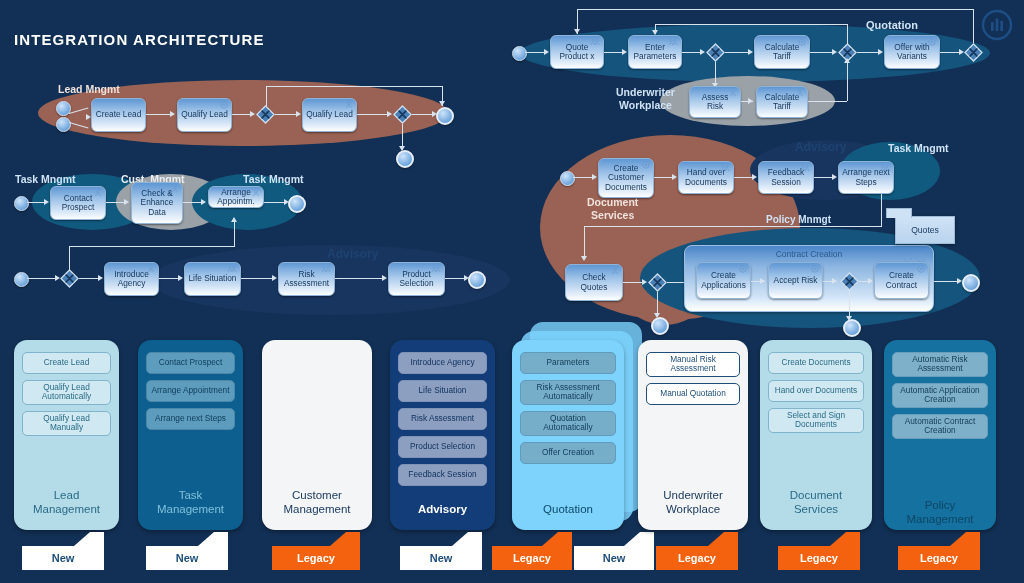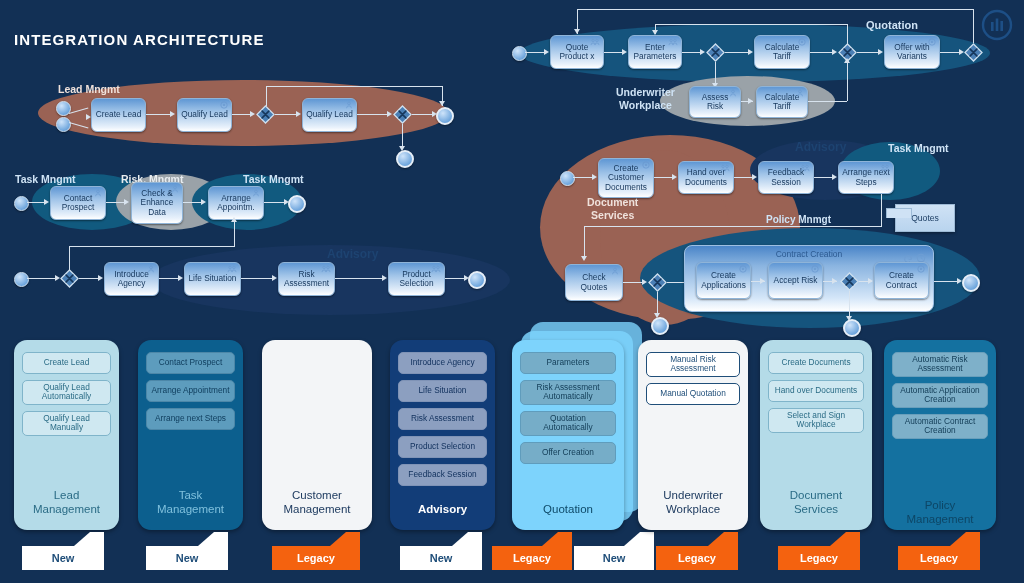--- a/index.html
+++ b/index.html
@@ -227,21 +227,21 @@
 
   <div class="conn v abs" style="left:402px;top:124px;height:25px;"></div>
   <div class="arrowhead ah-d abs" style="left:399px;top:146px;"></div>
   <div class="event endev abs" style="left:396px;top:150px;width:14px;height:14px;"></div>
 
   <div class="abs pool" style="left:32px;top:174px;width:120px;height:56px;background:#115a7f;"></div>
   <div class="abs pool" style="left:116px;top:174px;width:110px;height:56px;background:#9aa2a8;"></div>
   <div class="abs pool" style="left:192px;top:174px;width:110px;height:56px;background:#115a7f;"></div>
 
   <div class="abs pool-label" style="left:15px;top:173px;">Task Mngmt</div>
-  <div class="abs pool-label" style="left:121px;top:173px;color:#e9edf0;">Risk. Mngmt</div>
+  <div class="abs pool-label" style="left:121px;top:173px;color:#e9edf0;">Cust. Mngmt</div>
   <div class="abs pool-label" style="left:243px;top:173px;">Task Mngmt</div>
 
   <div class="event abs" style="left:14px;top:196px;width:13px;height:13px;"></div>
   <div class="conn h abs" style="left:27px;top:202px;width:20px;"></div>
   <div class="arrowhead ah-r abs" style="left:44px;top:199px;"></div>
 
   <div class="task" style="left:50px;top:186px;width:56px;height:34px;">
     <span class="tico">
       <svg width="8" height="8" viewBox="0 0 10 10">
           <circle cx="5" cy="3" r="1.7" fill="none" stroke="#6b9ad0" stroke-width="1"></circle>
@@ -258,21 +258,21 @@
       <svg width="8" height="8" viewBox="0 0 10 10">
           <circle cx="5" cy="3" r="1.7" fill="none" stroke="#6b9ad0" stroke-width="1"></circle>
           <path d="M2 9 a3 3 0 0 1 6 0" fill="none" stroke="#6b9ad0" stroke-width="1"></path>
         </svg>
     </span>
     <span class="tlabel">Check &amp; Enhance Data</span>
   </div>
   <div class="conn h abs" style="left:183px;top:202px;width:20px;"></div>
   <div class="arrowhead ah-r abs" style="left:201px;top:199px;"></div>
 
-  <div class="task" style="left:208px;top:186px;width:56px;height:34px;">
+  <div class="task" style="left:208px;top:186px;width:56px;height:22px;">
     <span class="tico">
       <svg width="8" height="8" viewBox="0 0 10 10">
           <circle cx="5" cy="3" r="1.7" fill="none" stroke="#6b9ad0" stroke-width="1"></circle>
           <path d="M2 9 a3 3 0 0 1 6 0" fill="none" stroke="#6b9ad0" stroke-width="1"></path>
         </svg>
     </span>
     <span class="tlabel">Arrange Appointm.</span>
   </div>
   <div class="conn h abs" style="left:264px;top:202px;width:23px;"></div>
   <div class="arrowhead ah-r abs" style="left:284px;top:199px;"></div>
@@ -636,21 +636,21 @@
     <span class="tlabel">Create Contract</span>
   </div>
   <div class="conn h abs" style="left:934px;top:281px;width:26px;"></div>
   <div class="arrowhead ah-r abs" style="left:957px;top:278px;"></div>
   <div class="event endev abs" style="left:962px;top:274px;width:14px;height:14px;"></div>
 
   <div class="conn v abs" style="left:849px;top:291px;height:28px;"></div>
   <div class="arrowhead ah-d abs" style="left:846px;top:316px;"></div>
   <div class="event endev abs" style="left:843px;top:319px;width:14px;height:14px;"></div>
 
-  <div class="note" style="left:895px;top:204px;width:58px;height:26px;">
+  <div class="note" style="left:895px;top:216px;width:58px;height:26px;">
     <span>Quotes</span>
   </div>
   <div class="abs" style="left:886px;top:208px;width:24px;height:9px;background:#cfe2f5;border:1px solid #9dbad6;border-bottom:none;"></div>
 
   <div id="cards-layer">
       <div class="card theme-light" style="left: 14px; top: 340px; width: 105px; height: 190px;">
         <div class="chips">
           <div class="chip" style="min-height: 22px;">Create Lead</div>
           <div class="chip" style="min-height: 22px;">Qualify Lead Automatically</div>
           <div class="chip" style="min-height: 22px;">Qualify Lead Manually</div>
@@ -721,21 +721,21 @@
         <div class="card-name" style="bottom: 14px;"><span>Underwriter</span><br><span>Workplace</span></div>
       </div>
       <div class="banner legacy" style="left: 656px; top: 546px; width: 82px;">
         <span>Legacy</span>
       </div>
       <div class="banner-tail" style="left: 708px; top: 532px; width: 0px; height: 0px; border-width: 0px 14px 14px 16px; border-left-style: solid; border-left-color: transparent; border-right-style: solid; border-right-color: rgb(244, 98, 15); border-top-style: initial; border-top-color: initial; border-bottom-style: solid; border-bottom-color: rgb(244, 98, 15);"></div>
       <div class="card theme-light" style="left: 760px; top: 340px; width: 112px; height: 190px;">
         <div class="chips">
           <div class="chip" style="min-height: 22px;">Create Documents</div>
           <div class="chip" style="min-height: 22px;">Hand over Documents</div>
-          <div class="chip" style="min-height: 22px;">Select and Sign Workplace</div>
+          <div class="chip" style="min-height: 22px;">Select and Sign Documents</div>
         </div>
         <div class="card-name" style="bottom: 14px;"><span>Document</span><br><span>Services</span></div>
       </div>
       <div class="banner legacy" style="left: 778px; top: 546px; width: 82px;">
         <span>Legacy</span>
       </div>
       <div class="banner-tail" style="left: 830px; top: 532px; width: 0px; height: 0px; border-width: 0px 14px 14px 16px; border-left-style: solid; border-left-color: transparent; border-right-style: solid; border-right-color: rgb(244, 98, 15); border-top-style: initial; border-top-color: initial; border-bottom-style: solid; border-bottom-color: rgb(244, 98, 15);"></div>
       <div class="card theme-blue" style="left: 884px; top: 340px; width: 112px; height: 190px;">
         <div class="chips">
           <div class="chip" style="min-height: 22px;">Automatic Risk Assessment</div>

